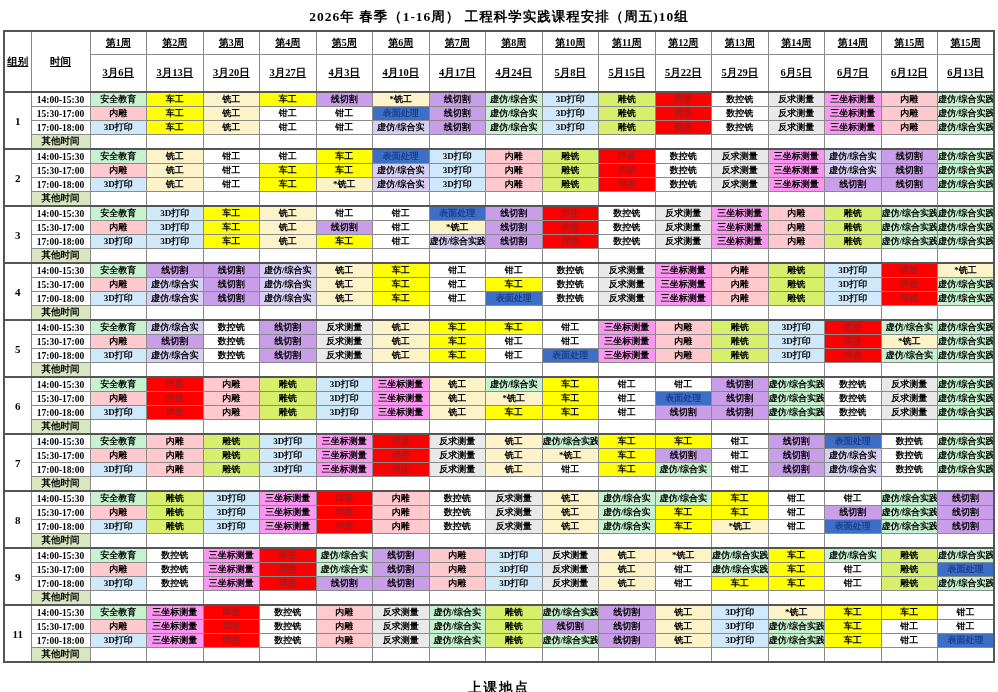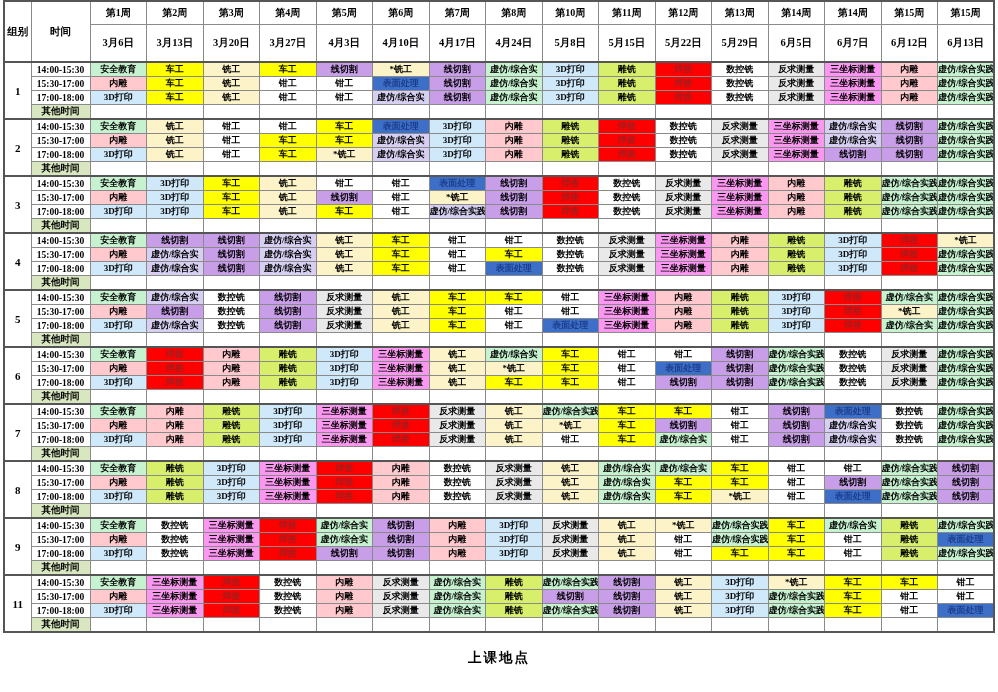--- a/index.html
+++ b/index.html
@@ -18,39 +18,40 @@
     border:2px solid #555;
   }
   table.sched th,table.sched td{
     border:1px solid #8a8a8a;
     padding:0;text-align:center;vertical-align:middle;
     overflow:hidden;white-space:nowrap;
     font-weight:bold;color:#000;
   }
   thead tr.wk{height:23px;}
   thead tr.dt{height:38px;}
-  thead th{background:#fff;font-size:10px;}
+  thead th{background:#fff;font-size:10px;text-decoration:underline;}
   thead tr.dt th{font-size:10.5px;}
   thead th.corner{font-size:10.5px;}
   thead{border-bottom:2px solid #555;}
   th.redcol{color:#f20d0d;}
   tbody tr{height:14px;}
   tbody tr.other{height:11px;}
   tbody tr.gfirst td{border-top:2px solid #555;}
   td.cell{font-size:9px;}
   td.timecell{font-size:9.5px;background:#fff;}
   td.othercell{font-size:9.5px;background:#d9e7c0;}
   td.gnum{font-size:11px;background:#fff;}
   .footer{text-align:center;margin-top:16px;}
   .footer-title{font-size:13.5px;font-weight:bold;letter-spacing:2px;}
 </style>
 </head>
 <body>
 
 <div class="page">
+  <div class="title">2026年  春季（1-16周）  工程科学实践课程安排（周五)10组</div>
   <table class="sched">
     <colgroup>
       <col style="width:27px">
         <col style="width:59px">
     </colgroup>
     <thead>
         <tr class="wk">
           <th class="corner" rowspan="2">组别</th>
           <th class="corner" rowspan="2">时间</th>
           <th>第1周</th>

